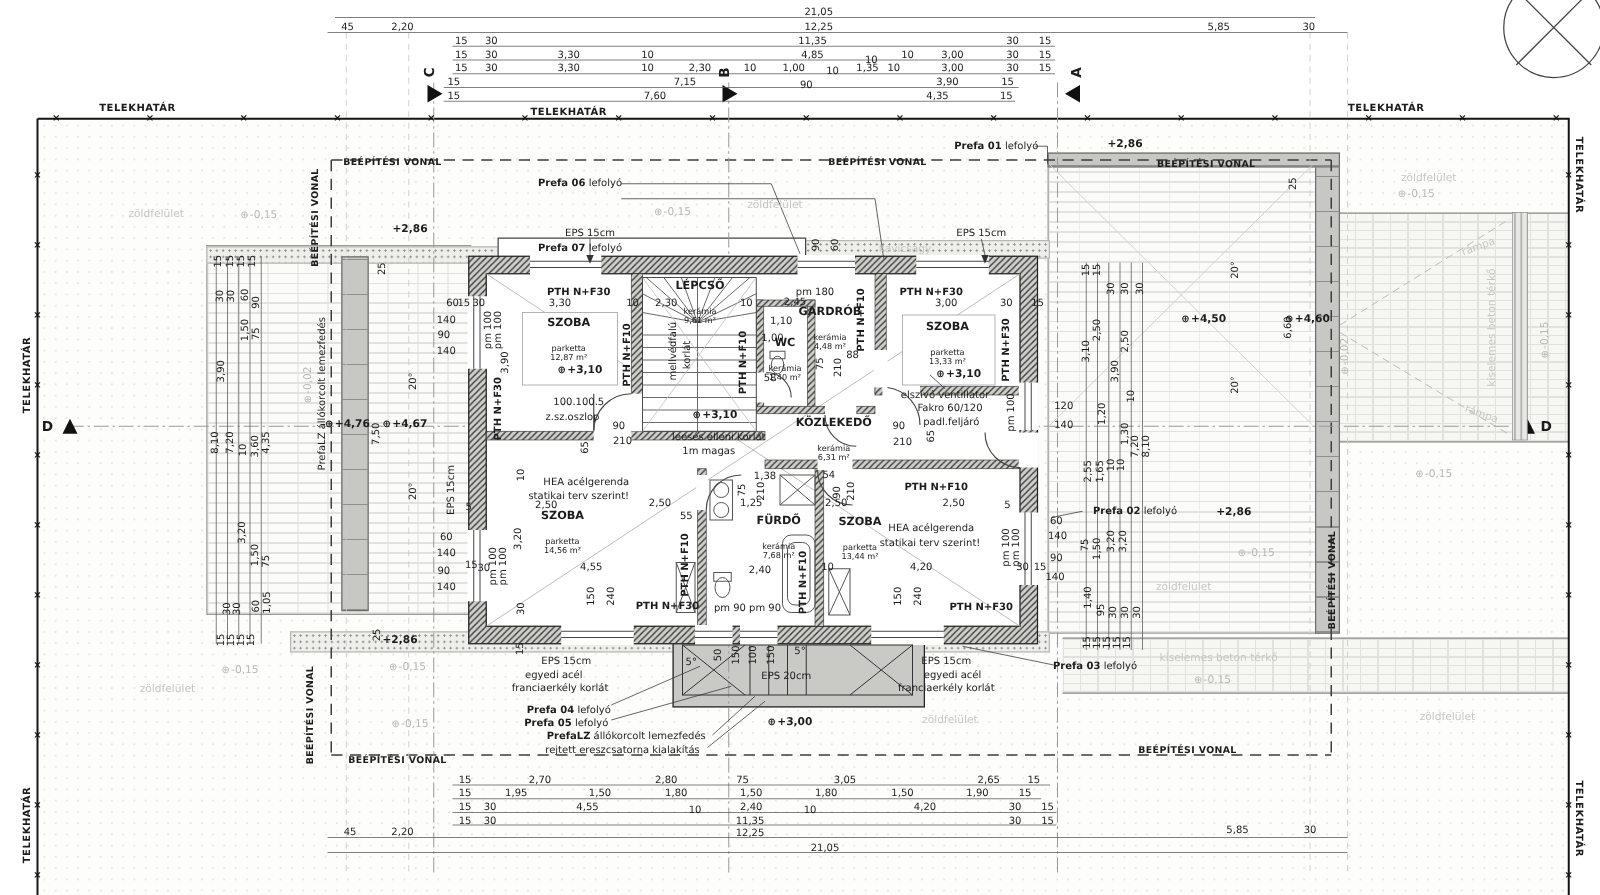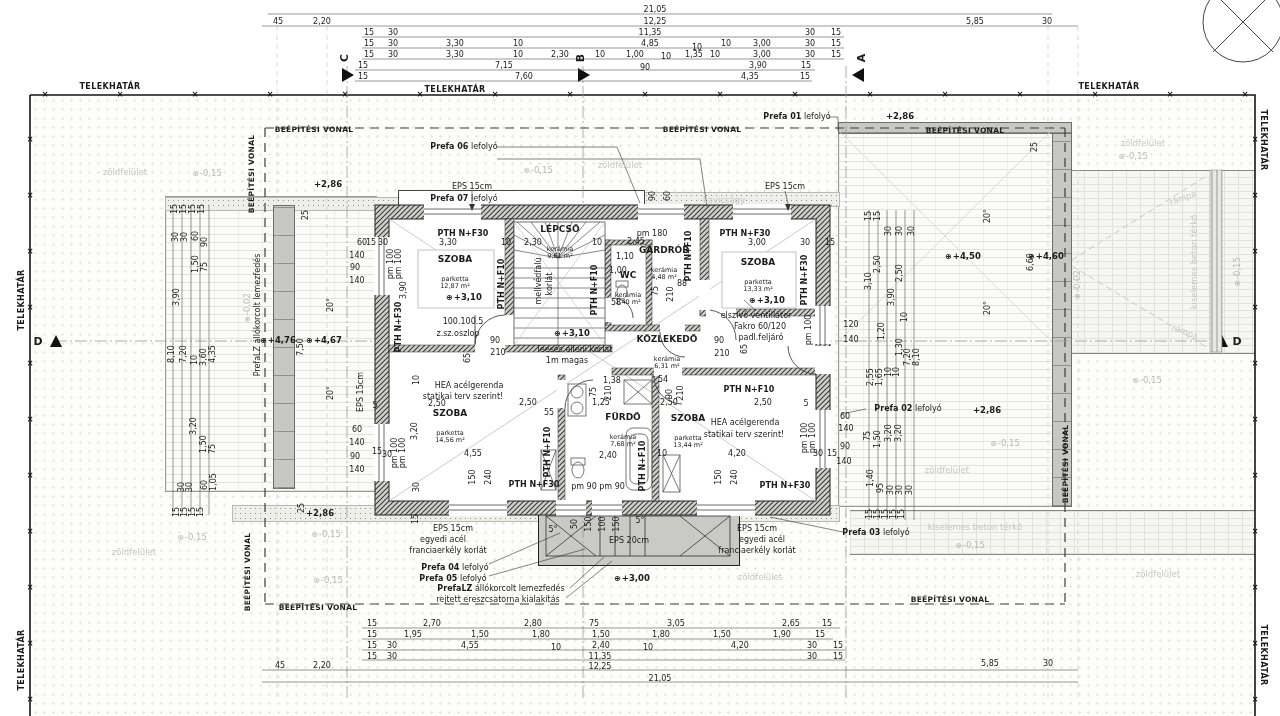--- a/index.html
+++ b/index.html
@@ -376,21 +376,21 @@
       <span class="lbl dim" style="left: 560px; top: 55px; transform: translate(-50%, -50%);">2,30</span>
       <span class="lbl dim" style="left: 600px; top: 55px; transform: translate(-50%, -50%);">10</span>
       <span class="lbl dim" style="left: 635px; top: 55px; transform: translate(-50%, -50%);">1,00</span>
       <span class="lbl dim" style="left: 666px; top: 57px; transform: translate(-50%, -50%);">10</span>
       <span class="lbl dim" style="left: 694px; top: 55px; transform: translate(-50%, -50%);">1,35</span>
       <span class="lbl dim" style="left: 715px; top: 55px; transform: translate(-50%, -50%);">10</span>
       <span class="lbl dim" style="left: 762px; top: 55px; transform: translate(-50%, -50%);">3,00</span>
       <span class="lbl dim" style="left: 810px; top: 55px; transform: translate(-50%, -50%);">30</span>
       <span class="lbl dim" style="left: 836px; top: 55px; transform: translate(-50%, -50%);">15</span>
       <span class="lbl dim" style="left: 363px; top: 66px; transform: translate(-50%, -50%);">15</span>
-      <span class="lbl dim" style="left: 504px; top: 66px; transform: translate(-50%, -50%);">7,15</span>
+      <span class="lbl dim" style="left: 548px; top: 66px; transform: translate(-50%, -50%);">7,15</span>
       <span class="lbl dim" style="left: 645px; top: 68px; transform: translate(-50%, -50%);">90</span>
       <span class="lbl dim" style="left: 758px; top: 66px; transform: translate(-50%, -50%);">3,90</span>
       <span class="lbl dim" style="left: 806px; top: 66px; transform: translate(-50%, -50%);">15</span>
       <span class="lbl dim" style="left: 363px; top: 77px; transform: translate(-50%, -50%);">15</span>
       <span class="lbl dim" style="left: 524px; top: 77px; transform: translate(-50%, -50%);">7,60</span>
       <span class="lbl dim" style="left: 750px; top: 77px; transform: translate(-50%, -50%);">4,35</span>
       <span class="lbl dim" style="left: 805px; top: 77px; transform: translate(-50%, -50%);">15</span>
       <span class="lbl dim" style="left: 372px; top: 624px; transform: translate(-50%, -50%);">15</span>
       <span class="lbl dim" style="left: 432px; top: 624px; transform: translate(-50%, -50%);">2,70</span>
       <span class="lbl dim" style="left: 533px; top: 624px; transform: translate(-50%, -50%);">2,80</span>

